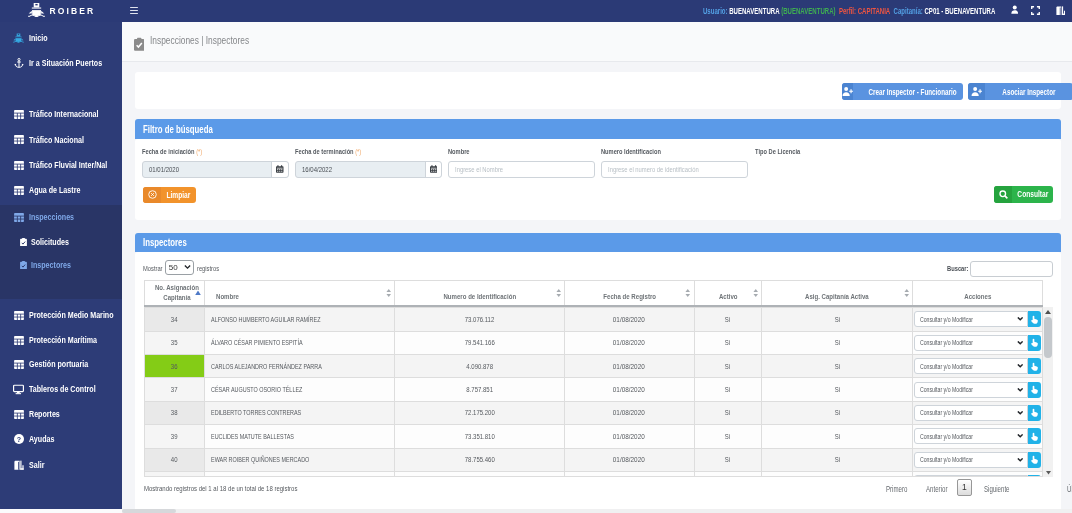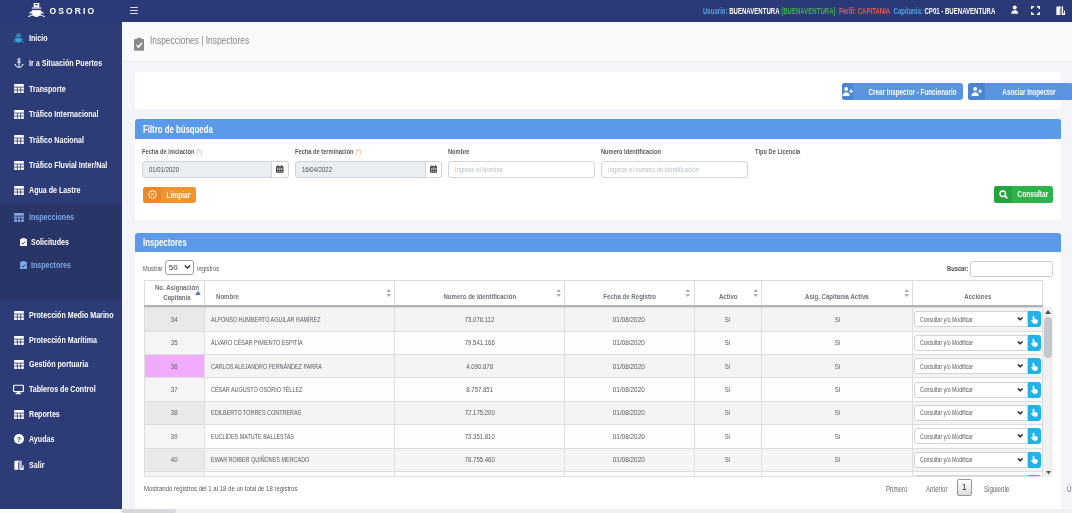--- a/index.html
+++ b/index.html
@@ -82,21 +82,21 @@
 <div id="topbar">
   <svg id="logo" style="position:absolute;left:27.5px;top:2.5px" width="17" height="14" viewBox="0 0 17 14">
 <rect x="5.7" y="0" width="5.6" height="4.4" fill="#fff"></rect>
       <rect x="7.35" y="0.9" width="2.3" height="1.5" fill="#2b3a76"></rect>
 <path d="M3.8 4.4 H13.2 L12.7 12.3 C11.2 11.9 9.7 13 8.5 13 C7.3 13 5.8 11.9 4.3 12.3 Z" fill="#fff"></path>
 <rect x="3.6" y="5.6" width="9.8" height="1.5" fill="#2b3a76"></rect>
 <path d="M3.9 7.8 L0.7 10.4 L3.9 10.6 Z" fill="#fff"></path>
       <path d="M13.1 7.8 L16.3 10.4 L13.1 10.6 Z" fill="#fff"></path>
 <path d="M0.3 13.9 C2 14.2 2.6 12.6 4.3 12.6 C6 12.6 6.8 14.2 8.5 14.2 C10.2 14.2 11 12.6 12.7 12.6 C14.4 12.6 15 14.2 16.7 13.9 L16.7 12.7 C15 13 14.4 11.4 12.7 11.4 C11 11.4 10.2 13 8.5 13 C6.8 13 6 11.4 4.3 11.4 C2.6 11.4 2 13 0.3 12.7 Z" fill="#fff"></path>
     </svg>
-  <div id="brand">OSORIO</div>
+  <div id="brand">ROIBER</div>
   <div id="burger">
       <div></div>
       <div></div>
       <div></div>
     </div>
   <div id="userinfo">
       <span class="nx" style="--sx:0.672"><span class="lb">Usuario:&nbsp;</span><span class="wh">BUENAVENTURA&nbsp;</span><span class="gr">(BUENAVENTURA)</span>&nbsp;&nbsp;<span class="rd">Perfil:&nbsp;CAPITANIA</span>&nbsp;&nbsp;<span class="lb">Capitanía:&nbsp;</span><span class="wh">CP01 - BUENAVENTURA</span></span>
     </div>
   <svg class="topicon" style="left:1010.5px;top:5px" width="7.5" height="9" viewBox="0 0 9 10">
       <circle cx="4.5" cy="2.6" r="2.4" fill="#fff"></circle>
@@ -132,29 +132,20 @@
 <div class="mi" style="top:28.9px">
       <span class="ico">
         <svg width="10" height="10" viewBox="0 0 12 12">
           <circle cx="6" cy="1.8" r="1.3" fill="none" stroke="#fff" stroke-width="1.1"></circle>
           <path d="M6 3.2 V10.8" stroke="#fff" stroke-width="1.2"></path>
           <path d="M3.8 4.8 H8.2" stroke="#fff" stroke-width="1.2"></path>
           <path d="M1.2 7.3 C1.4 9.6 3.3 11.2 6 11.2 C8.7 11.2 10.6 9.6 10.8 7.3 L9.2 8.5 M1.2 7.3 L2.8 8.5" fill="none" stroke="#fff" stroke-width="1.2"></path>
         </svg>
       </span>
       <span class="txt">Ir a Situación Puertos</span>
-    </div>
-<div class="mi" style="top:54.3px">
-      <span class="ico">
-        <svg width="10" height="9" viewBox="0 0 12 11">
-          <rect x="0" y="0" width="12" height="11" rx="1" fill="#fff"></rect>
-          <path d="M0 3.8 H12 M0 7.4 H12 M4 3.8 V11 M8 3.8 V11" stroke="#2d3c77" stroke-width="1"></path>
-        </svg>
-      </span>
-      <span class="txt">Transporte</span>
     </div>
 <div class="mi" style="top:105.1px">
       <span class="ico">
         <svg width="10" height="9" viewBox="0 0 12 11">
           <rect x="0" y="0" width="12" height="11" rx="1" fill="#fff"></rect>
           <path d="M0 3.8 H12 M0 7.4 H12 M4 3.8 V11 M8 3.8 V11" stroke="#2d3c77" stroke-width="1"></path>
         </svg>
       </span>
       <span class="txt">Tráfico Nacional</span>
     </div>
@@ -504,21 +495,21 @@
                 </div>
                 <div class="cyan">
                   <svg width="7.5" height="9" viewBox="0 0 9 10">
                     <path d="M3 0.5 C3.6 0.5 4 0.9 4 1.5 V4.2 L6.8 4.9 C7.6 5.1 8.2 5.6 8.2 6.5 C8.2 7.2 8 8 7.6 8.8 C7.3 9.5 6.8 10 5.9 10 H4.2 C3.5 10 2.9 9.7 2.4 9.2 L0.6 7.3 C0.2 6.9 0.2 6.3 0.6 5.9 C1 5.5 1.6 5.5 2 5.9 L2 1.5 C2 0.9 2.4 0.5 3 0.5 Z" fill="#fff"></path>
                   </svg>
                 </div>
               </div>
             </td>
           </tr>
 <tr style="background:#f4f4f4">
-            <td style="background:#f0abfc"><span class="nxc" style="--sx:0.8">36</span></td>
+            <td style="background:#84cc16"><span class="nxc" style="--sx:0.8">36</span></td>
             <td class="nm"><span class="nx" style="--sx:0.725">CARLOS ALEJANDRO FERNÁNDEZ PARRA</span></td>
             <td><span class="nxc" style="--sx:0.8">4.090.878</span></td>
             <td><span class="nxc" style="--sx:0.85">01/08/2020</span></td>
             <td><span class="nxc" style="--sx:0.8">Si</span></td>
             <td><span class="nxc" style="--sx:0.8">Si</span></td>
             <td>
               <div class="selwrap">
                 <div class="sel">
                   <span class="nx" style="--sx:0.74">Consultar y/o Modificar</span>
                   <span style="display:flex">

